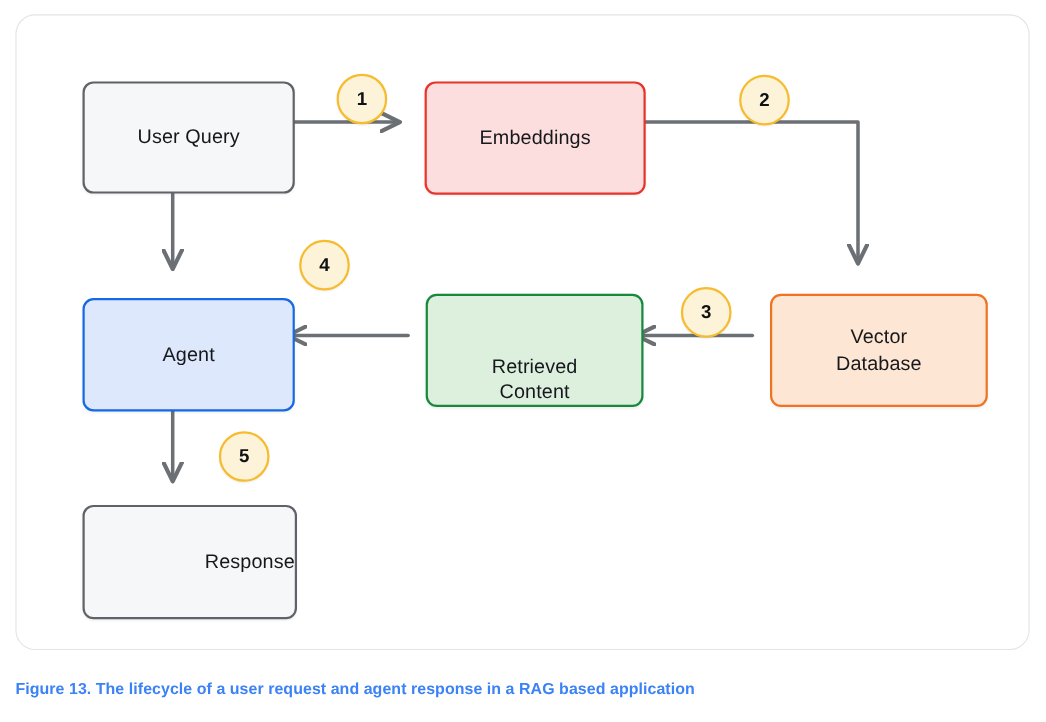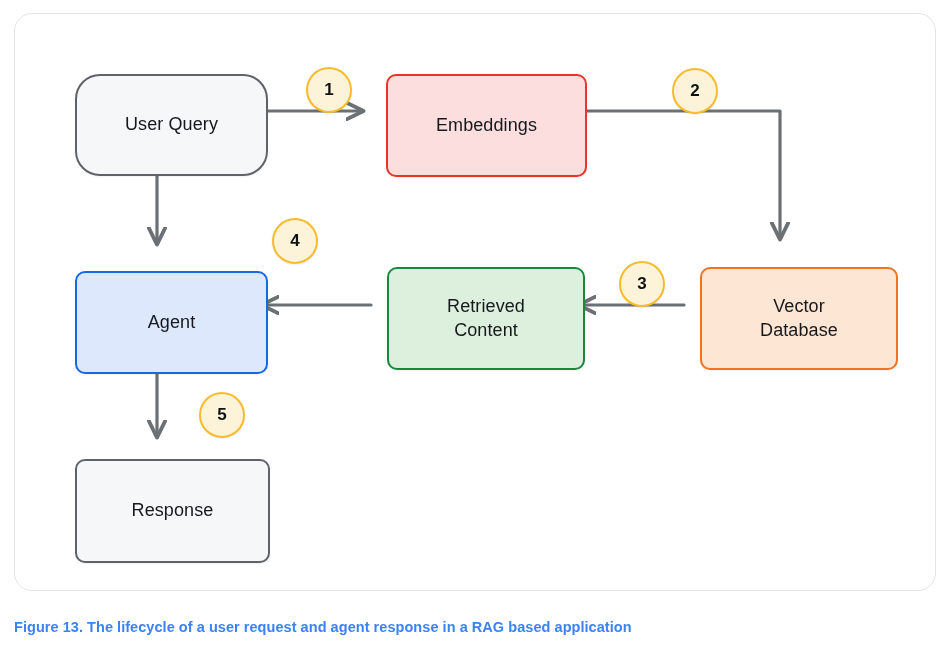--- a/index.html
+++ b/index.html
@@ -59,41 +59,41 @@
     font-size: 18px;
     font-weight: 400;
     line-height: 1.28;
     letter-spacing: 0.1px;
     white-space: pre-line;
     box-shadow: 0 1px 2px rgba(0,0,0,0.06);
   }
 
   .node-user-query {
     left: 60px;  top: 60px;  width: 193px; height: 102px;
-    background: #f6f7f9; border-color: #5f6368; border-radius: 25px;
+    background: #f6f7f9; border-color: #5f6368;
   }
   .node-embeddings {
     left: 371px; top: 60px;  width: 201px; height: 103px;
     background: #fbdedd; border-color: #e8342a;
   }
   .node-vector-database {
     left: 685px; top: 253px; width: 198px; height: 103px;
     background: #fde6d3; border-color: #ef7321;
   }
   .node-retrieved-content {
     left: 372px; top: 253px; width: 198px; height: 103px;
-    background: #ddf0de; border-color: #18893c;
+    background: #ddf0de; border-color: #18893c; align-items: flex-end;
   }
   .node-agent {
     left: 60px;  top: 257px; width: 193px; height: 103px;
     background: #dee8fd; border-color: #1668e3;
   }
   .node-response {
     left: 60px;  top: 445px; width: 195px; height: 104px;
-    background: #f6f7f9; border-color: #5f6368;
+    background: #f6f7f9; border-color: #5f6368; justify-content: flex-end;
   }
 
   
   .step-badge {
     position: absolute;
     width: 46px;
     height: 46px;
     box-sizing: border-box;
     border-radius: 50%;
     background: #fdf3d8;

